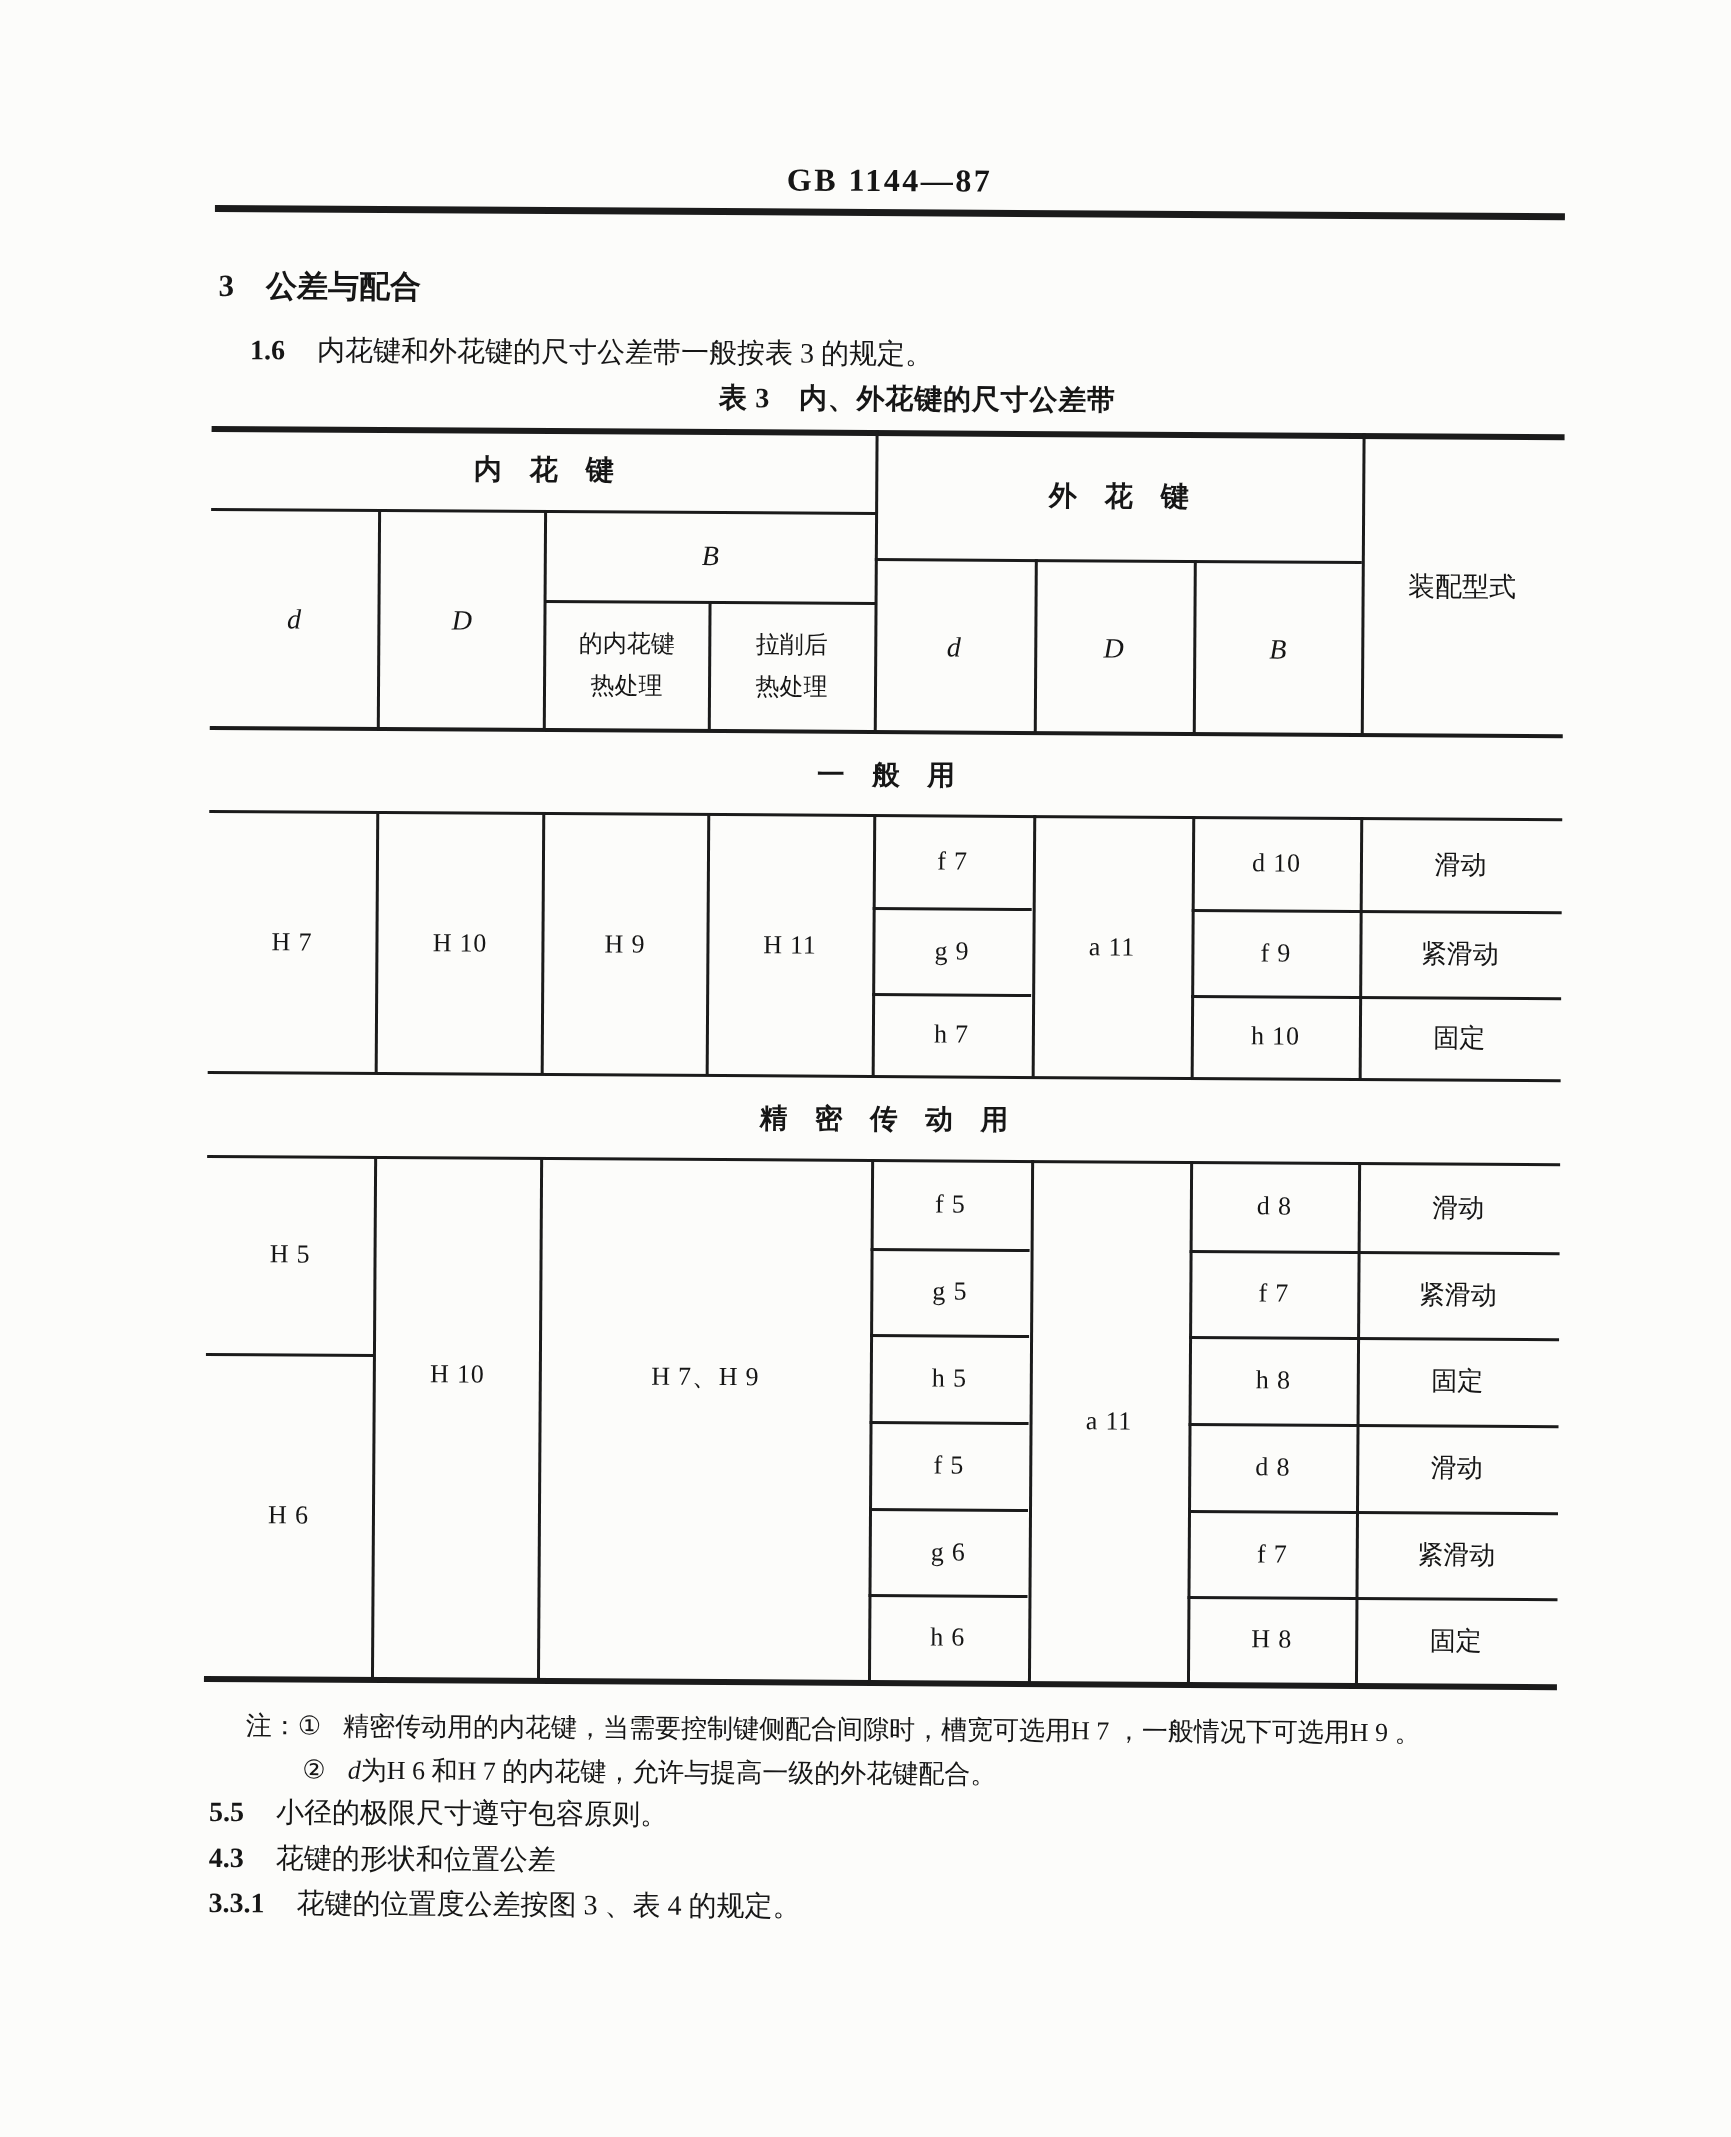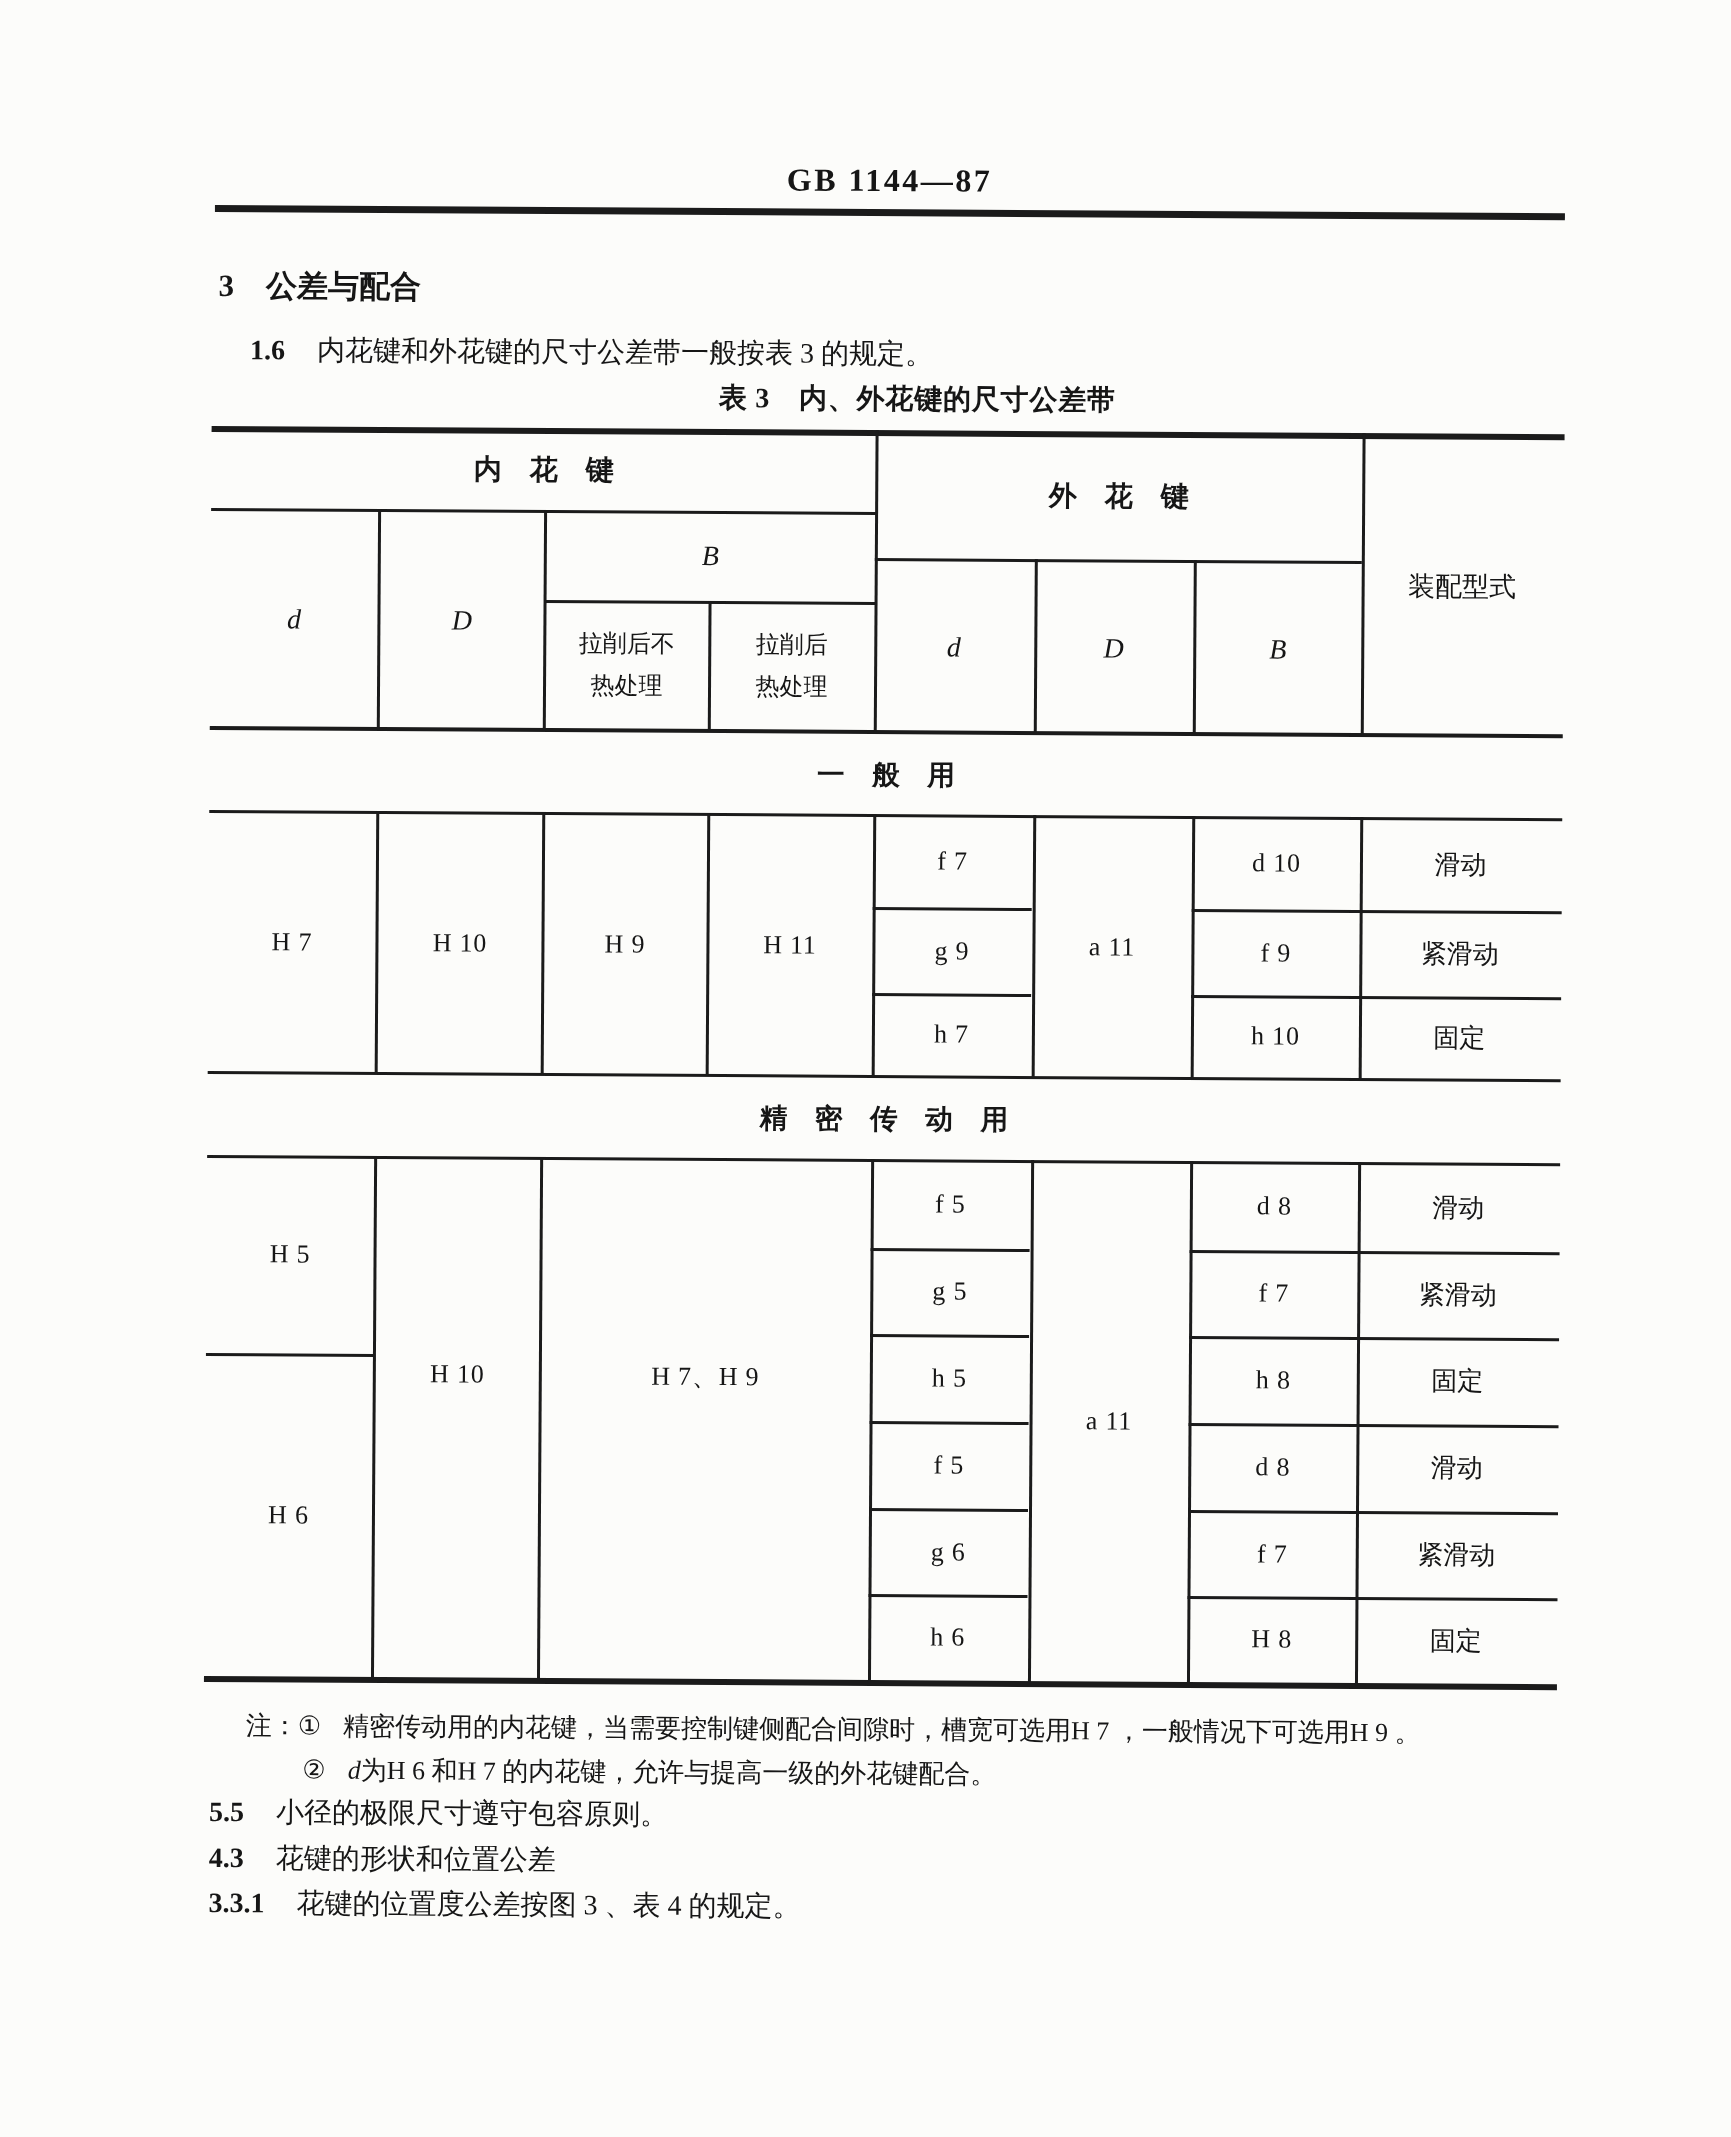--- a/index.html
+++ b/index.html
@@ -106,21 +106,21 @@
   <div class="t grp" style="left:213px;top:428px;width:665px;height:79px;">内　花　键</div>
   <div class="t grp" style="left:877px;top:428px;width:487px;height:126px;">外　花　键</div>
   <div class="t cn" style="left:1364px;top:428px;width:201px;height:301px;font-size:27px;">装配型式</div>
 
   <div class="t it" style="left:213px;top:509px;width:167px;height:219px;">d</div>
   <div class="t it" style="left:382px;top:509px;width:165px;height:219px;">D</div>
   <div class="t it" style="left:547px;top:509px;width:331px;height:88px;">B</div>
 
   <div class="t sub" style="left:547px;top:599px;width:165px;height:127px;">
     <span>
-      <span style="display:block;">拉削后不</span>
+      <span style="display:block;">的内花键</span>
       <span style="display:block;">热处理</span>
     </span>
   </div>
   <div class="t sub" style="left:712px;top:599px;width:165px;height:127px;">
     <span>
       <span style="display:block;">拉削后</span>
       <span style="display:block;">热处理</span>
     </span>
   </div>
 

